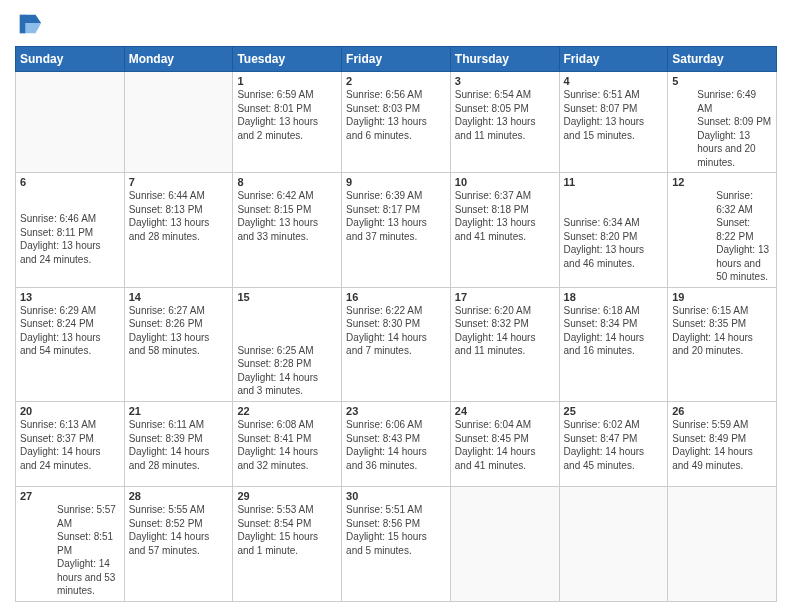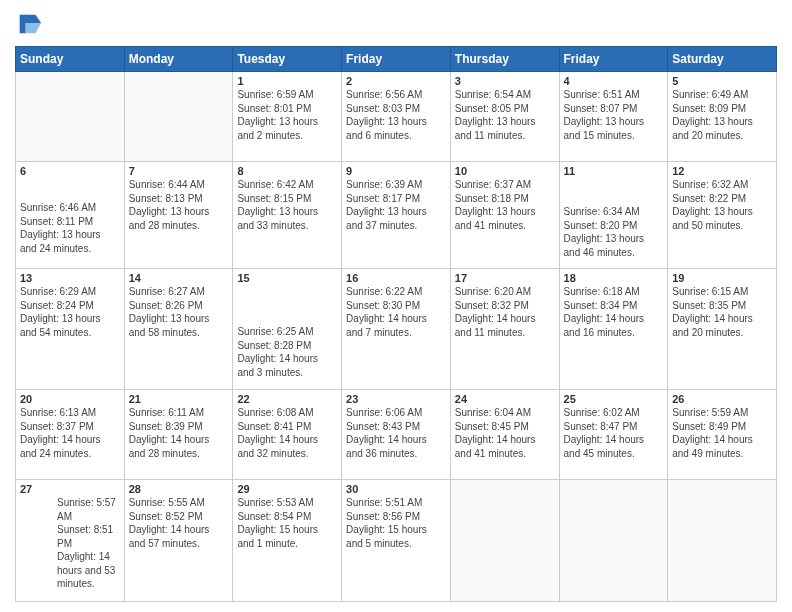--- a/index.html
+++ b/index.html
@@ -161,21 +161,21 @@
 Daylight: 13 hours and 11 minutes.</div>
           </td>
           <td>
             <span class="day-num">4</span>
             <div class="day-info" style="white-space: pre-line;">Sunrise: 6:51 AM
 Sunset: 8:07 PM
 Daylight: 13 hours and 15 minutes.</div>
           </td>
           <td>
             <span class="day-num">5</span>
-            <div class="day-info" style="white-space: pre-line;">Sunrise: 6:49 AM
+            <div class="day-info" style="white-space: pre-line; margin-left: 25px;">Sunrise: 6:49 AM
 Sunset: 8:09 PM
 Daylight: 13 hours and 20 minutes.</div>
           </td>
         </tr>
         <tr class="week-row">
           <td>
             <span class="day-num">6</span>
             <div class="day-info" style="white-space: pre-line; margin-top: 24px;">Sunrise: 6:46 AM
 Sunset: 8:11 PM
 Daylight: 13 hours and 24 minutes.</div>
@@ -205,21 +205,21 @@
 Daylight: 13 hours and 41 minutes.</div>
           </td>
           <td>
             <span class="day-num">11</span>
             <div class="day-info" style="white-space: pre-line; margin-top: 28px;">Sunrise: 6:34 AM
 Sunset: 8:20 PM
 Daylight: 13 hours and 46 minutes.</div>
           </td>
           <td>
             <span class="day-num">12</span>
-            <div class="day-info" style="white-space: pre-line;">Sunrise: 6:32 AM
+            <div class="day-info" style="white-space: pre-line; margin-left: 44px;">Sunrise: 6:32 AM
 Sunset: 8:22 PM
 Daylight: 13 hours and 50 minutes.</div>
           </td>
         </tr>
         <tr class="week-row">
           <td>
             <span class="day-num">13</span>
             <div class="day-info" style="white-space: pre-line;">Sunrise: 6:29 AM
 Sunset: 8:24 PM
 Daylight: 13 hours and 54 minutes.</div>

